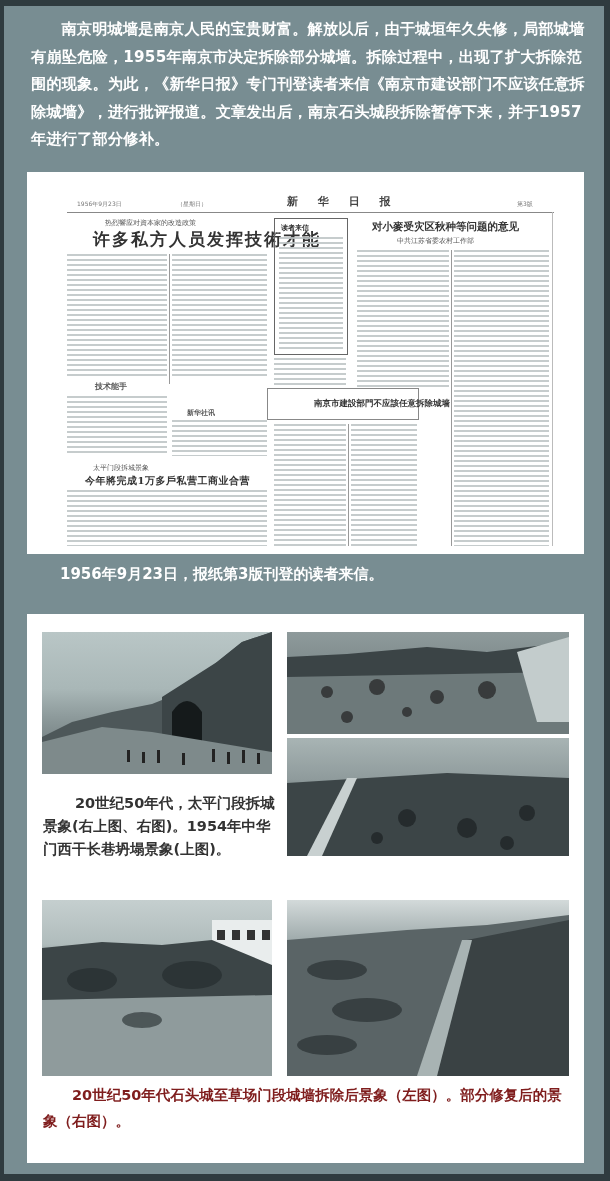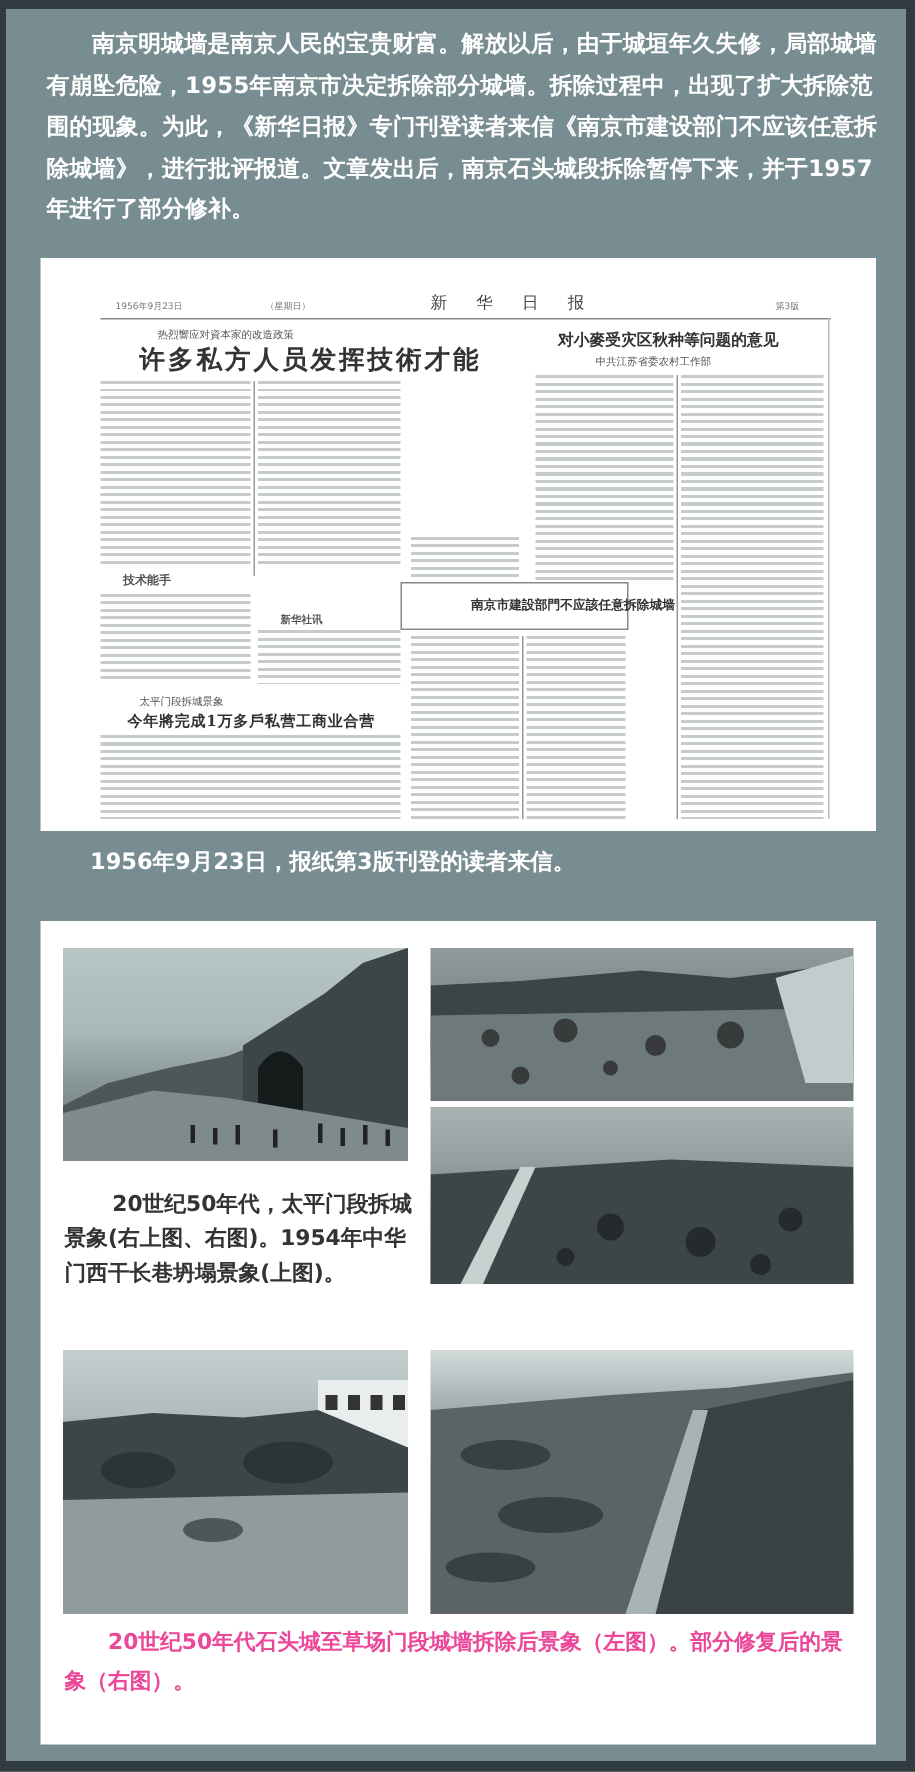--- a/index.html
+++ b/index.html
@@ -3,31 +3,31 @@
 <meta charset="utf-8">
 <style>
   html, body { margin:0; padding:0; }
   body { width:610px; height:1181px; background:#2f3b3f; font-family:"DejaVu Sans", sans-serif; overflow:hidden; }
   .panel { position:absolute; left:4px; top:6px; width:600px; height:1168px; background:#788d92; }
   .intro { position:absolute; left:27px; top:10px; width:556px; color:#ffffff; font-size:15.2px; line-height:27.5px; font-weight:bold; text-indent:2em; margin:0; letter-spacing:0.2px; }
   .paper-frame { position:absolute; left:23px; top:166px; width:557px; height:382px; background:#ffffff; }
   .np { position:absolute; left:40px; top:26px; width:487px; height:350px; }
   .np-head { position:absolute; left:0; top:0; width:487px; height:14px; font-size:6px; color:#777; }
   .np-rule { position:absolute; left:0; top:14px; width:487px; height:1px; background:#888; }
-  .np-masthead { position:absolute; left:220px; top:-4px; font-family:"DejaVu Serif", serif; font-size:11px; color:#444; letter-spacing:8px; }
+  .np-masthead { position:absolute; left:220px; top:-4px; font-family:"DejaVu Serif", serif; font-size:11px; color:#444; letter-spacing:8px;font-weight:bold; }
   .np-h1 { position:absolute; font-family:"DejaVu Serif", serif; font-weight:bold; color:#333; white-space:nowrap; }
   .np-sub { position:absolute; font-family:"DejaVu Serif", serif; color:#555; white-space:nowrap; font-size:7px; }
   .np-col { position:absolute; background-image:repeating-linear-gradient(to bottom, #bcc3c4 0px, #bcc3c4 2px, transparent 2px, transparent 5px); opacity:0.85; }
   .np-vline { position:absolute; width:1px; background:#999; }
   .np-box { position:absolute; border:1px solid #666; }
   .caption1 { position:absolute; left:56px; top:559px; color:#fff; font-size:15px; font-weight:bold; margin:0; }
   .photo-frame { position:absolute; left:23px; top:608px; width:557px; height:549px; background:#ffffff; }
   .photo { position:absolute; overflow:hidden; }
   .cap-mid { position:absolute; left:16px; top:178px; width:236px; font-size:14.5px; line-height:23px; color:#333; margin:0; text-indent:2.2em; font-weight:bold; }
-  .cap-bot { position:absolute; left:16px; top:468px; width:524px; font-size:14.5px; line-height:26px; color:#ec4899; margin:0; text-indent:2em; font-weight:bold; }
+  .cap-bot { position:absolute; left:16px; top:468px; width:524px; font-size:14.5px; line-height:26px; color:#7f1d1d; margin:0; text-indent:2em; font-weight:bold; }
 </style>
 </head>
 <body>
 
 <div class="panel">
 
   <p class="intro">南京明城墙是南京人民的宝贵财富。解放以后，由于城垣年久失修，局部城墙有崩坠危险，1955年南京市决定拆除部分城墙。拆除过程中，出现了扩大拆除范围的现象。为此，《新华日报》专门刊登读者来信《南京市建设部门不应该任意拆除城墙》，进行批评报道。文章发出后，南京石头城段拆除暂停下来，并于1957年进行了部分修补。</p>
 
   <div class="paper-frame">
     <div class="np">
@@ -38,29 +38,33 @@
       </div>
       <div class="np-masthead">新 华 日 报</div>
       <div class="np-rule"></div>
 
       <div class="np-sub" style="left:38px;top:20px;">热烈響应对資本家的改造政策</div>
       <div class="np-h1" style="left:26px;top:30px;font-size:17px;letter-spacing:2px;">许多私方人员发挥技術才能</div>
       <div class="np-col" style="left:0;top:56px;width:100px;height:122px;"></div>
       <div class="np-col" style="left:105px;top:56px;width:95px;height:122px;"></div>
       <div class="np-vline" style="left:102px;top:56px;height:130px;"></div>
 
-      <div class="np-h1" style="left:15px;top:183px;font-size:8px;color:#555;">技术能手</div>
+      <div class="np-h1" style="left:28px;top:183px;font-size:8px;color:#555;">技术能手</div>
       <div class="np-col" style="left:0;top:198px;width:100px;height:60px;"></div>
       <div class="np-col" style="left:105px;top:222px;width:95px;height:36px;"></div>
       <div class="np-h1" style="left:120px;top:210px;font-size:7px;color:#555;">新华社讯</div>
 
       <div class="np-sub" style="left:26px;top:265px;">太平门段拆城景象</div>
       <div class="np-h1" style="left:18px;top:276px;font-size:10px;letter-spacing:0.5px;">今年將完成1万多戶私营工商业合营</div>
       <div class="np-col" style="left:0;top:292px;width:200px;height:56px;"></div>
 
+      <div class="np-box" style="left:207px;top:20px;width:72px;height:135px;">
+        <div class="np-h1" style="left:6px;top:4px;font-size:7px;">读者来信</div>
+        <div class="np-col" style="left:4px;top:18px;width:64px;height:112px;"></div>
+      </div>
       <div class="np-col" style="left:207px;top:160px;width:72px;height:30px;"></div>
 
       <div class="np-box" style="left:200px;top:190px;width:150px;height:30px;border-color:#888;">
         <div class="np-h1" style="left:6px;top:9px;font-size:8.5px;padding-left:40px;">南京市建設部門不应該任意拆除城墙</div>
       </div>
       <div class="np-col" style="left:207px;top:226px;width:72px;height:122px;"></div>
       <div class="np-col" style="left:284px;top:226px;width:66px;height:122px;"></div>
       <div class="np-vline" style="left:281px;top:226px;height:122px;"></div>
 
       <div class="np-h1" style="left:305px;top:22px;font-size:10.5px;">对小麥受灾区秋种等问题的意见</div>

